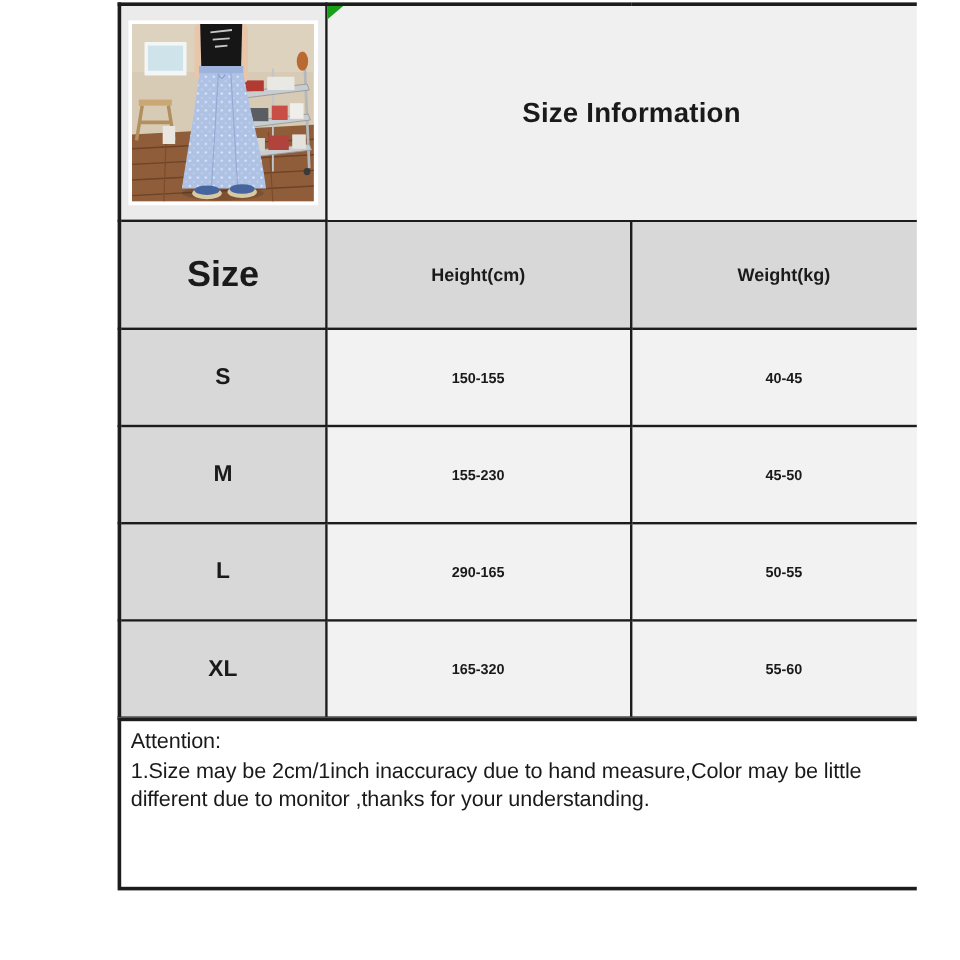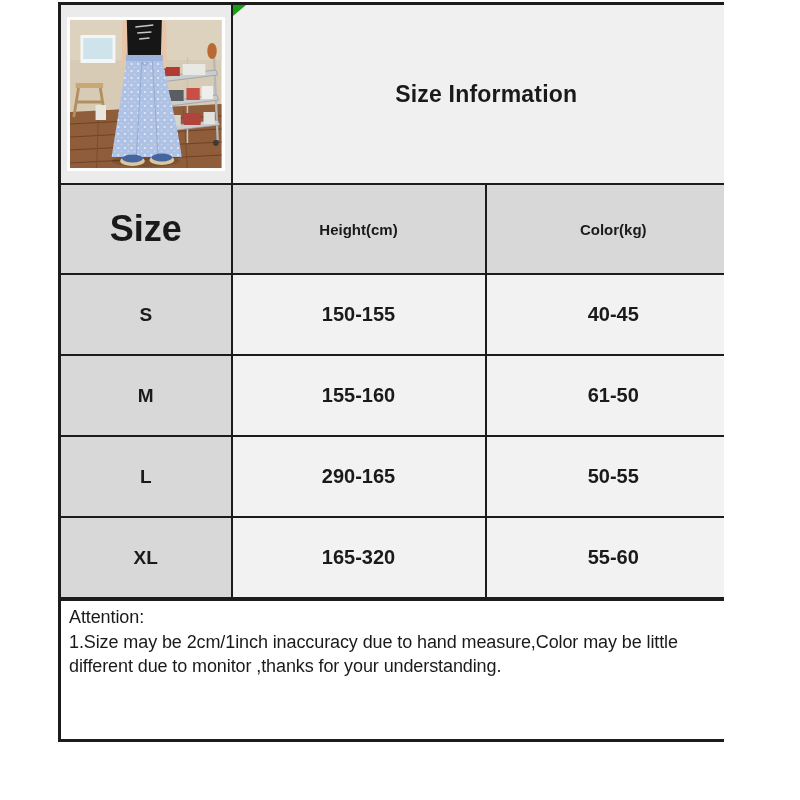--- a/index.html
+++ b/index.html
@@ -1,40 +1,40 @@
 <!DOCTYPE html>
 <html><head>
 <meta charset="utf-8">
 <style>
   html,body{margin:0;padding:0;background:#ffffff;}
   .page{position:relative;width:724px;height:800px;background:#ffffff;
-        font-family:"Liberation Sans","DejaVu Sans",sans-serif;color:#1a1a1a;overflow:hidden;}
+        font-family:"Liberation Sans","DejaVu Sans",sans-serif;color:#1a1a1a;overflow:hidden;margin-left:40px;}
   .sheet{position:absolute;left:58px;top:2px;width:682px;}
 
   table.size-table{width:682px;border-collapse:collapse;table-layout:fixed;
                    border:3px solid #1c1c1c;}
   table.size-table td{border:2px solid #1c1c1c;text-align:center;vertical-align:middle;
                       overflow:hidden;}
 
   .photo-cell{background:#ebebeb;height:166px;padding:6px;}
   .photo-frame{background:#ffffff;padding:3px;height:148px;}
   .photo-frame svg{display:block;width:100%;height:100%;}
 
   .title-cell{background:#f0f0f0;position:relative;}
   .title-text{font-weight:700;font-size:23px;letter-spacing:.2px;}
   .corner-marker{position:absolute;left:0;top:0;width:0;height:0;
                  border-top:11px solid #17a017;border-right:13px solid transparent;}
 
   .head-row td{background:#d8d8d8;height:86px;font-weight:700;}
-  .size-head{font-size:36px;}
+  .size-head{font-size:30px;}
   .col-head{font-size:15px;}
 
   .data-row td{height:77px;font-weight:700;}
   .size-cell{background:#d8d8d8;font-size:19px;}
-  .val-cell{background:#f2f2f2;font-size:20px;}
+  .val-cell{background:#f2f2f2;font-size:12px;}
 
   .attention{width:682px;box-sizing:border-box;border:3px solid #1c1c1c;margin-top:-2px;
              height:144px;background:#ffffff;padding:4px 8px;}
   .attention .line{font-size:18px;line-height:24.5px;white-space:nowrap;letter-spacing:-0.1px;}
 </style>
 </head>
 <body>
 
 <div class="page">
   <div class="sheet">
@@ -113,32 +113,32 @@
         </td>
         <td class="title-cell" colspan="2">
           <span class="corner-marker"></span>
           <span class="title-text">Size Information</span>
         </td>
       </tr>
 
       <tr class="head-row">
         <td class="size-head">Size</td>
         <td class="col-head">Height(cm)</td>
-        <td class="col-head">Color(kg)</td>
+        <td class="col-head">Weight(kg)</td>
       </tr>
 
       <tr class="data-row">
         <td class="size-cell">S</td>
         <td class="val-cell">150-155</td>
         <td class="val-cell">40-45</td>
       </tr>
       <tr class="data-row">
         <td class="size-cell">M</td>
-        <td class="val-cell">155-160</td>
-        <td class="val-cell">61-50</td>
+        <td class="val-cell">155-230</td>
+        <td class="val-cell">45-50</td>
       </tr>
       <tr class="data-row">
         <td class="size-cell">L</td>
         <td class="val-cell">290-165</td>
         <td class="val-cell">50-55</td>
       </tr>
       <tr class="data-row">
         <td class="size-cell">XL</td>
         <td class="val-cell">165-320</td>
         <td class="val-cell">55-60</td>

